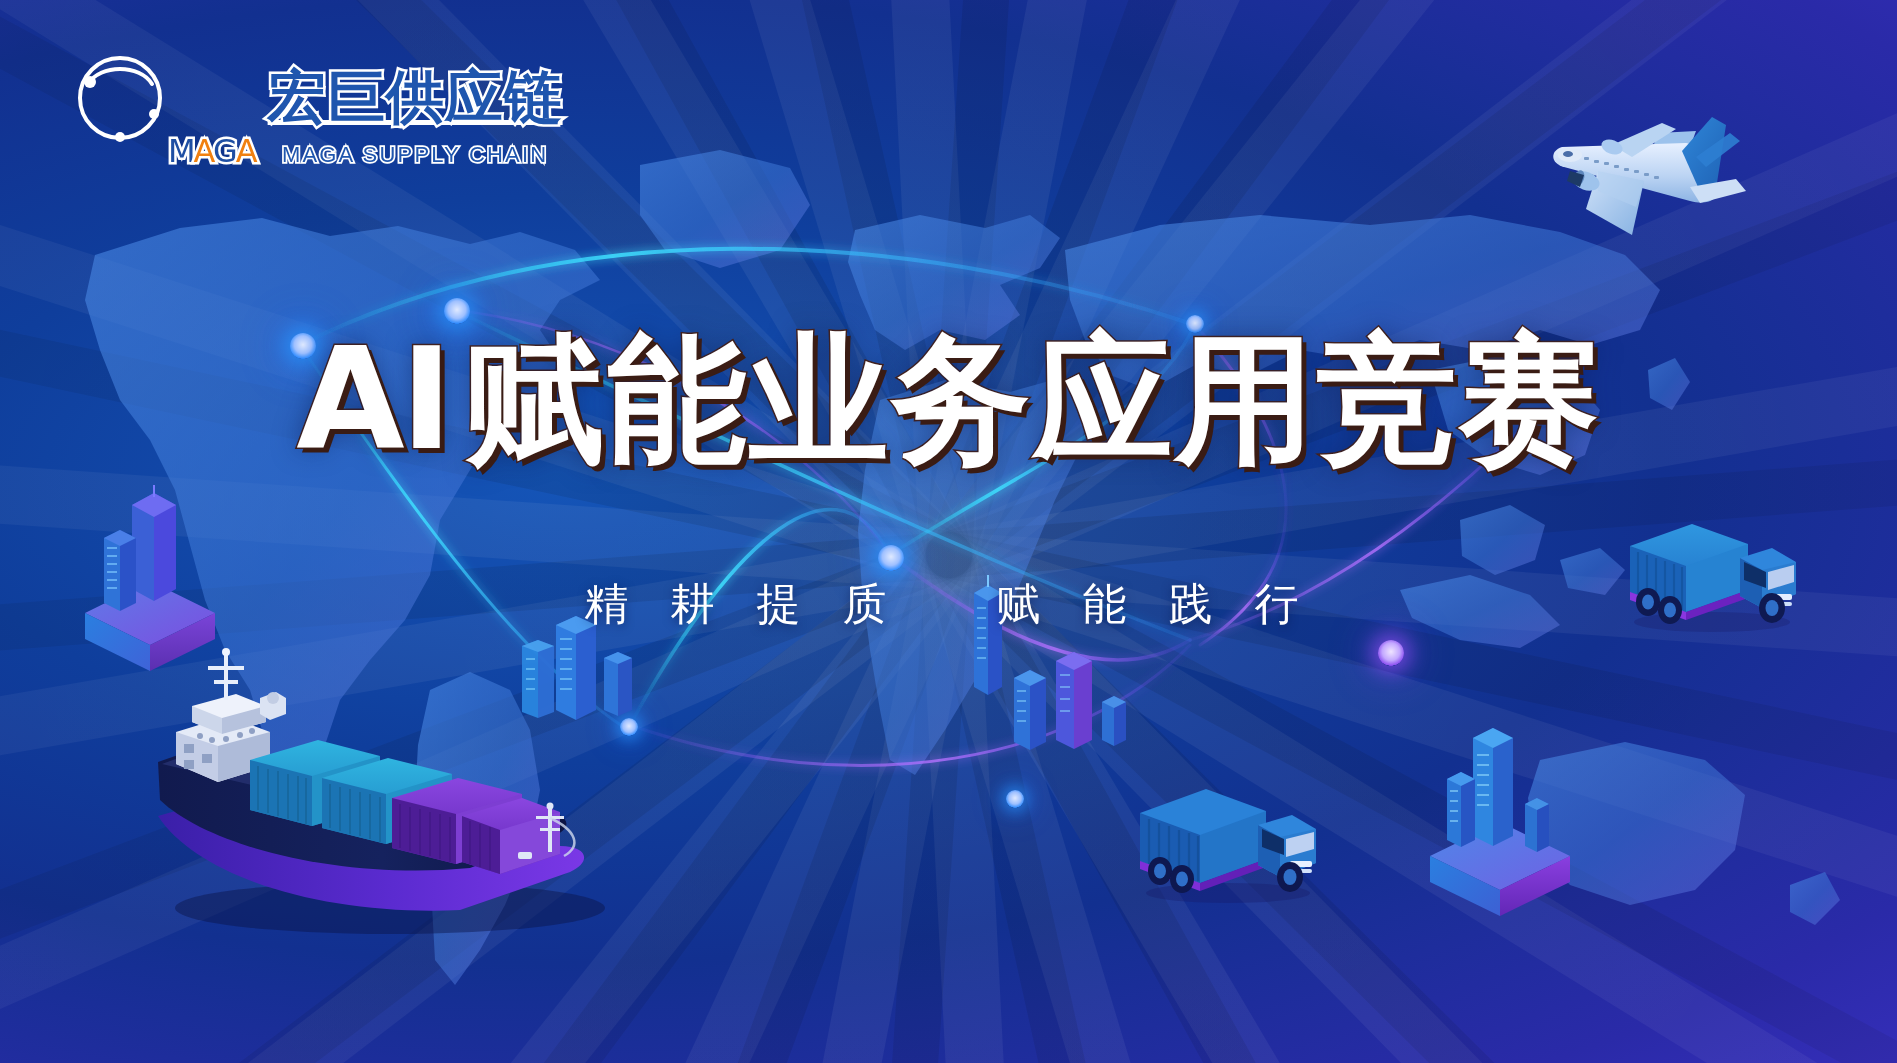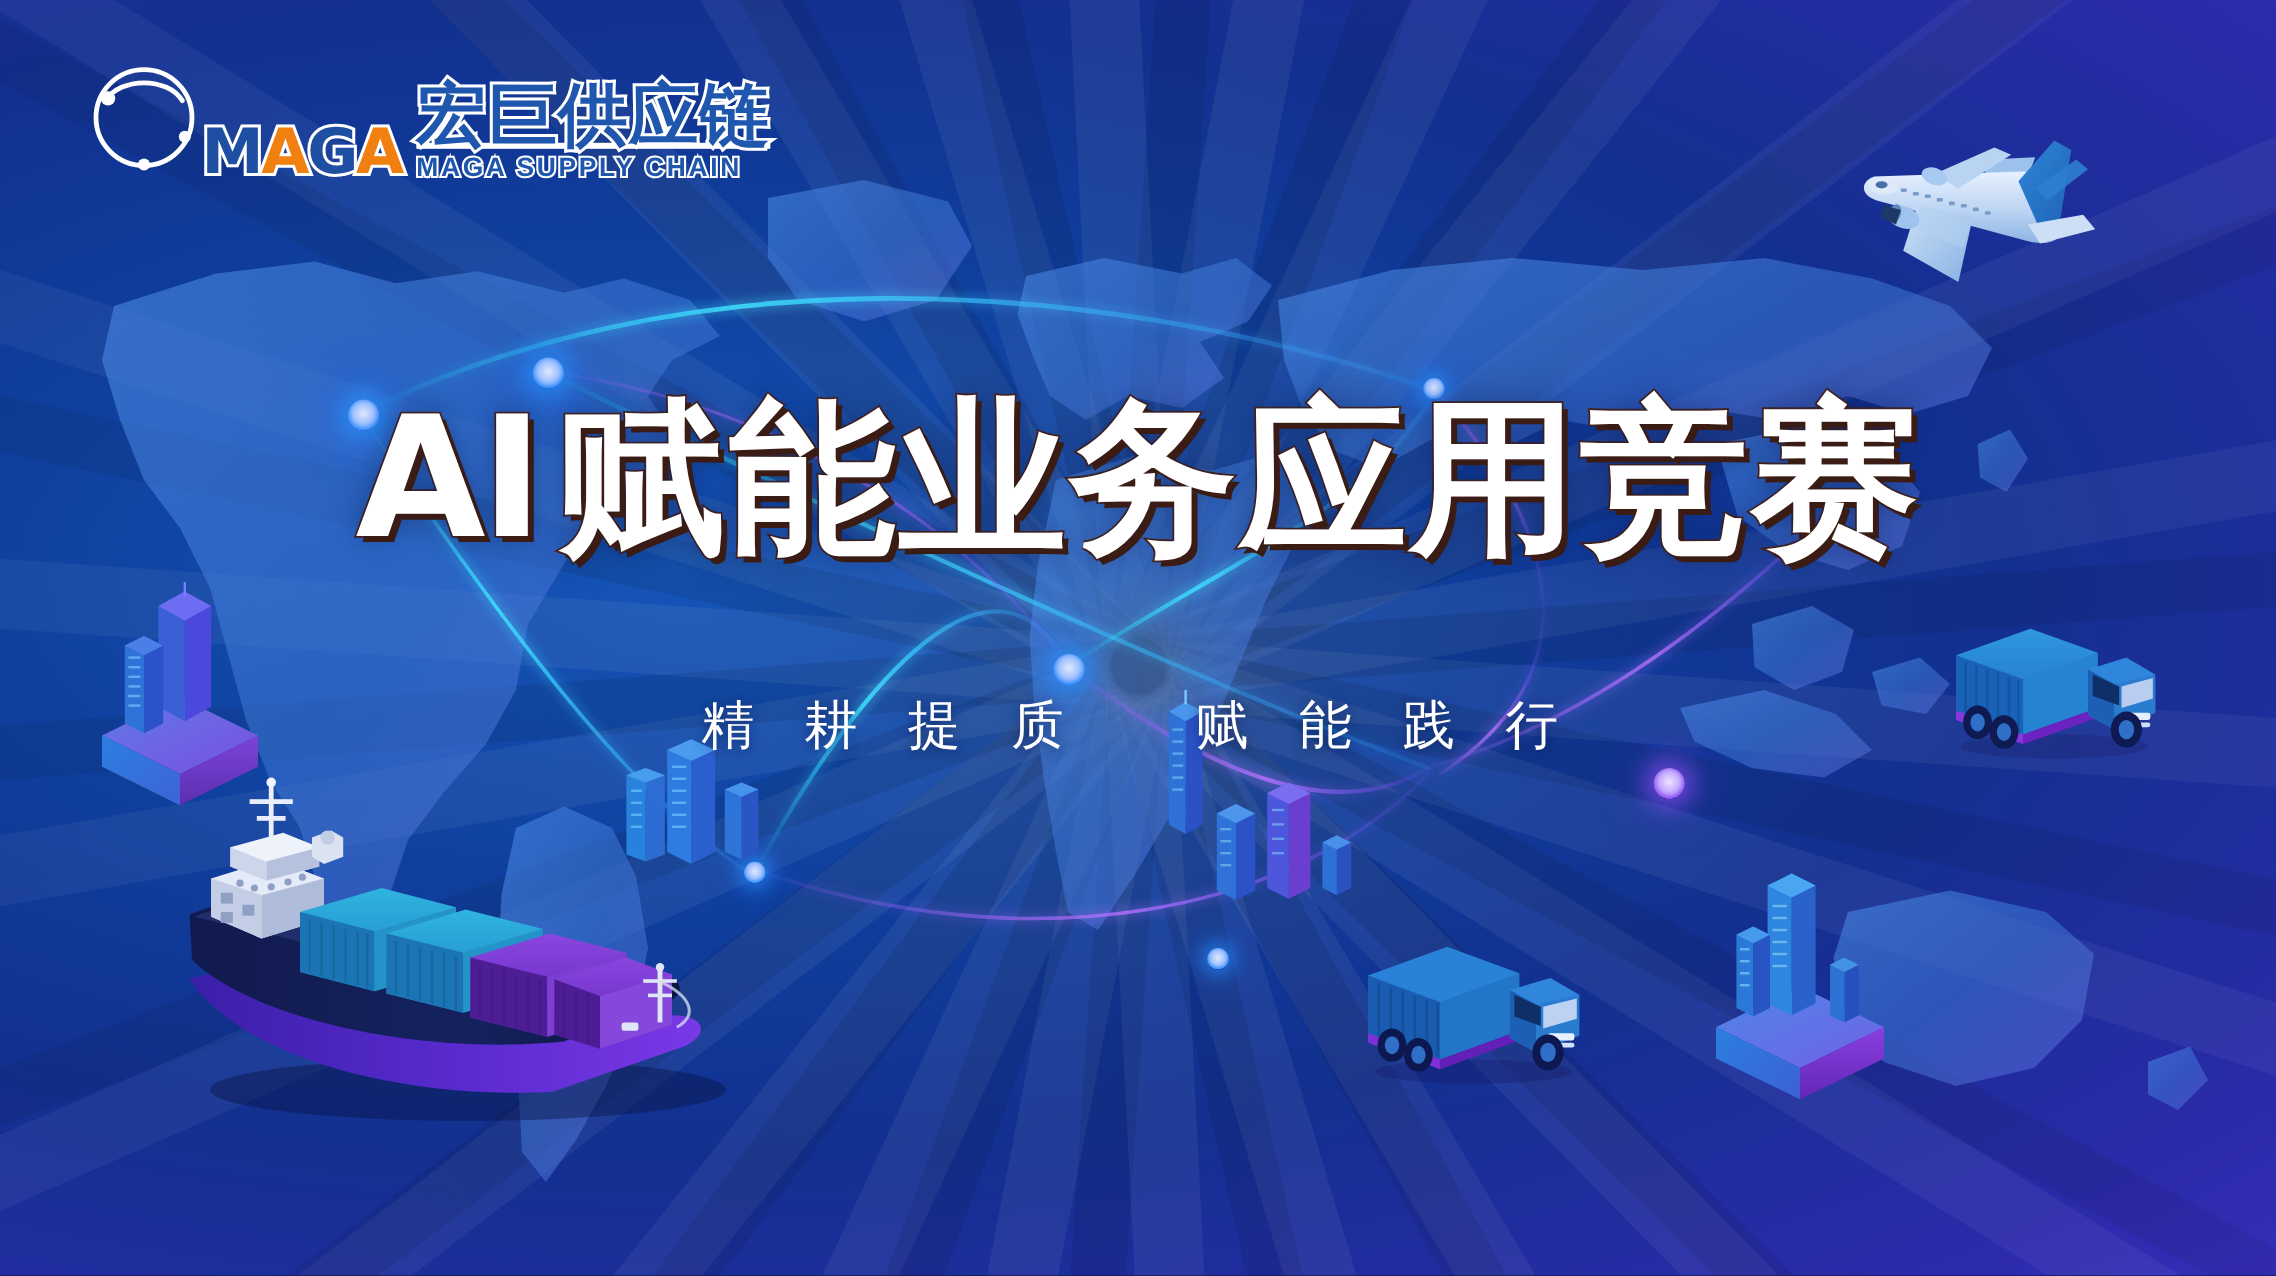--- a/index.html
+++ b/index.html
@@ -41,35 +41,35 @@
   .node.sm{width:18px;height:18px;box-shadow:0 0 13px 5px rgba(40,150,255,.55),0 0 26px 10px rgba(30,110,255,.25);}
   .node.pl{background:radial-gradient(circle at 50% 45%, #efe4ff 0%, #c3a8ff 45%, #8a4df0 72%, rgba(130,70,240,0) 73%);
     box-shadow:0 0 18px 7px rgba(150,80,250,.6),0 0 38px 14px rgba(120,60,230,.28);}
 
   
   .logo{position:absolute;left:72px;top:46px;display:flex;align-items:flex-start;gap:6px;}
   .logo .orbit{position:relative;width:96px;height:96px;margin-top:2px;margin-right:-6px;}
   .logo .orbit svg{position:absolute;left:0;top:0;}
   .logo .wordmark{position:relative;margin-top:22px;}
   .maga{
-    font-size:52px;font-weight:700;letter-spacing:-2px;line-height:.9;
+    font-size:32px;font-weight:400;letter-spacing:-2px;line-height:.9;
     font-family:"DejaVu Sans","Liberation Sans",sans-serif;
     -webkit-text-stroke:5px #ffffff;paint-order:stroke fill;
     position:relative;z-index:3;white-space:nowrap;
   }
   .maga .b{color:#1f4fa3;}
   .maga .o{color:#f08010;}
   .cn{
     font-size:58px;font-weight:900;color:#1f56ae;letter-spacing:1px;line-height:1;
     -webkit-text-stroke:5px #ffffff;paint-order:stroke fill;white-space:nowrap;text-decoration:underline;
   }
   .en{
-    font-size:22px;font-weight:700;color:#1f56ae;letter-spacing:2.2px;line-height:1;
+    font-size:22px;font-weight:400;color:#1f56ae;letter-spacing:2.2px;line-height:1;
     -webkit-text-stroke:3.4px #ffffff;paint-order:stroke fill;white-space:nowrap;
-    margin-top:3px;text-align:left;
+    margin-top:18px;text-align:center;
   }
   .logorow{display:flex;align-items:flex-end;gap:12px;}
 
   
   .headline{
     position:absolute;left:0;right:0;top:330px;text-align:center;
     font-family:"DejaVu Sans","Liberation Sans",sans-serif;
     font-size:140px;font-weight:900;line-height:1;
     letter-spacing:2px;
     color:#ffffff;

